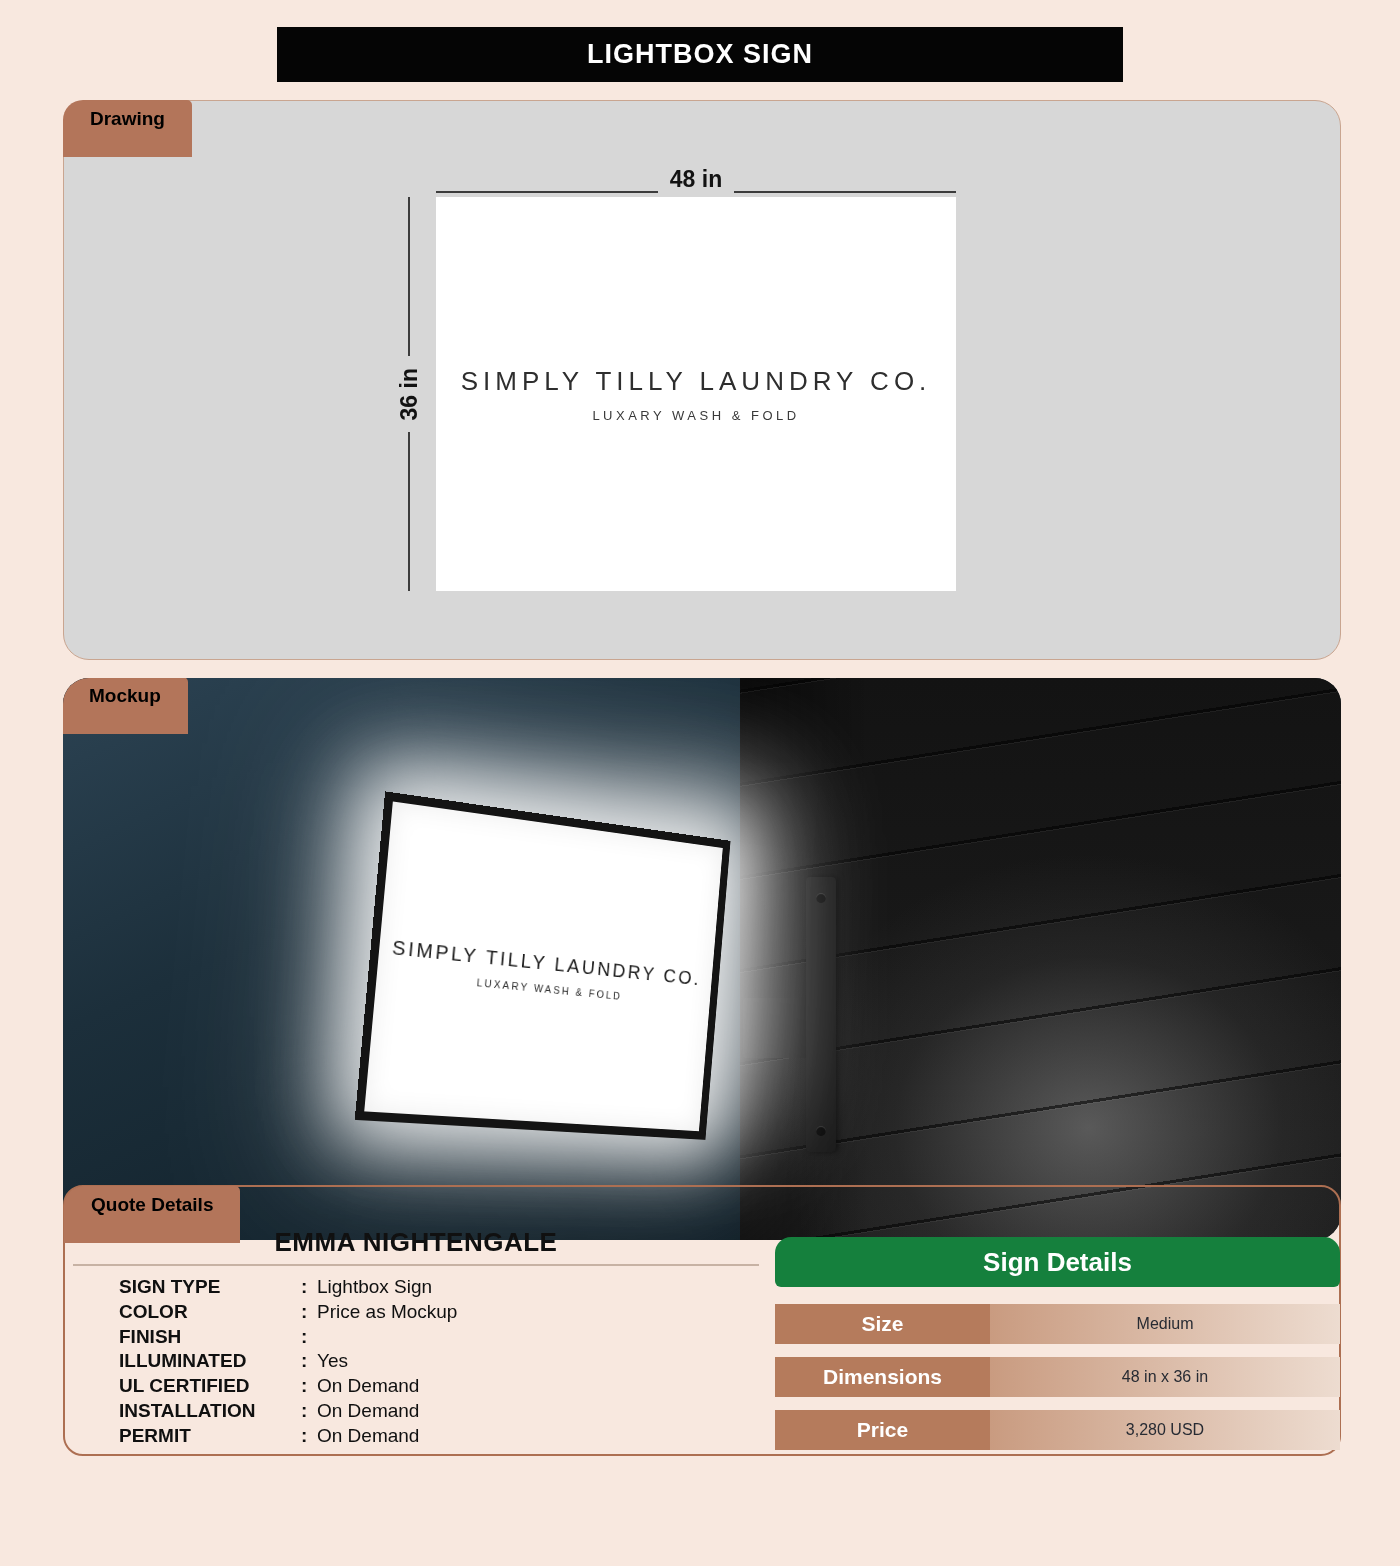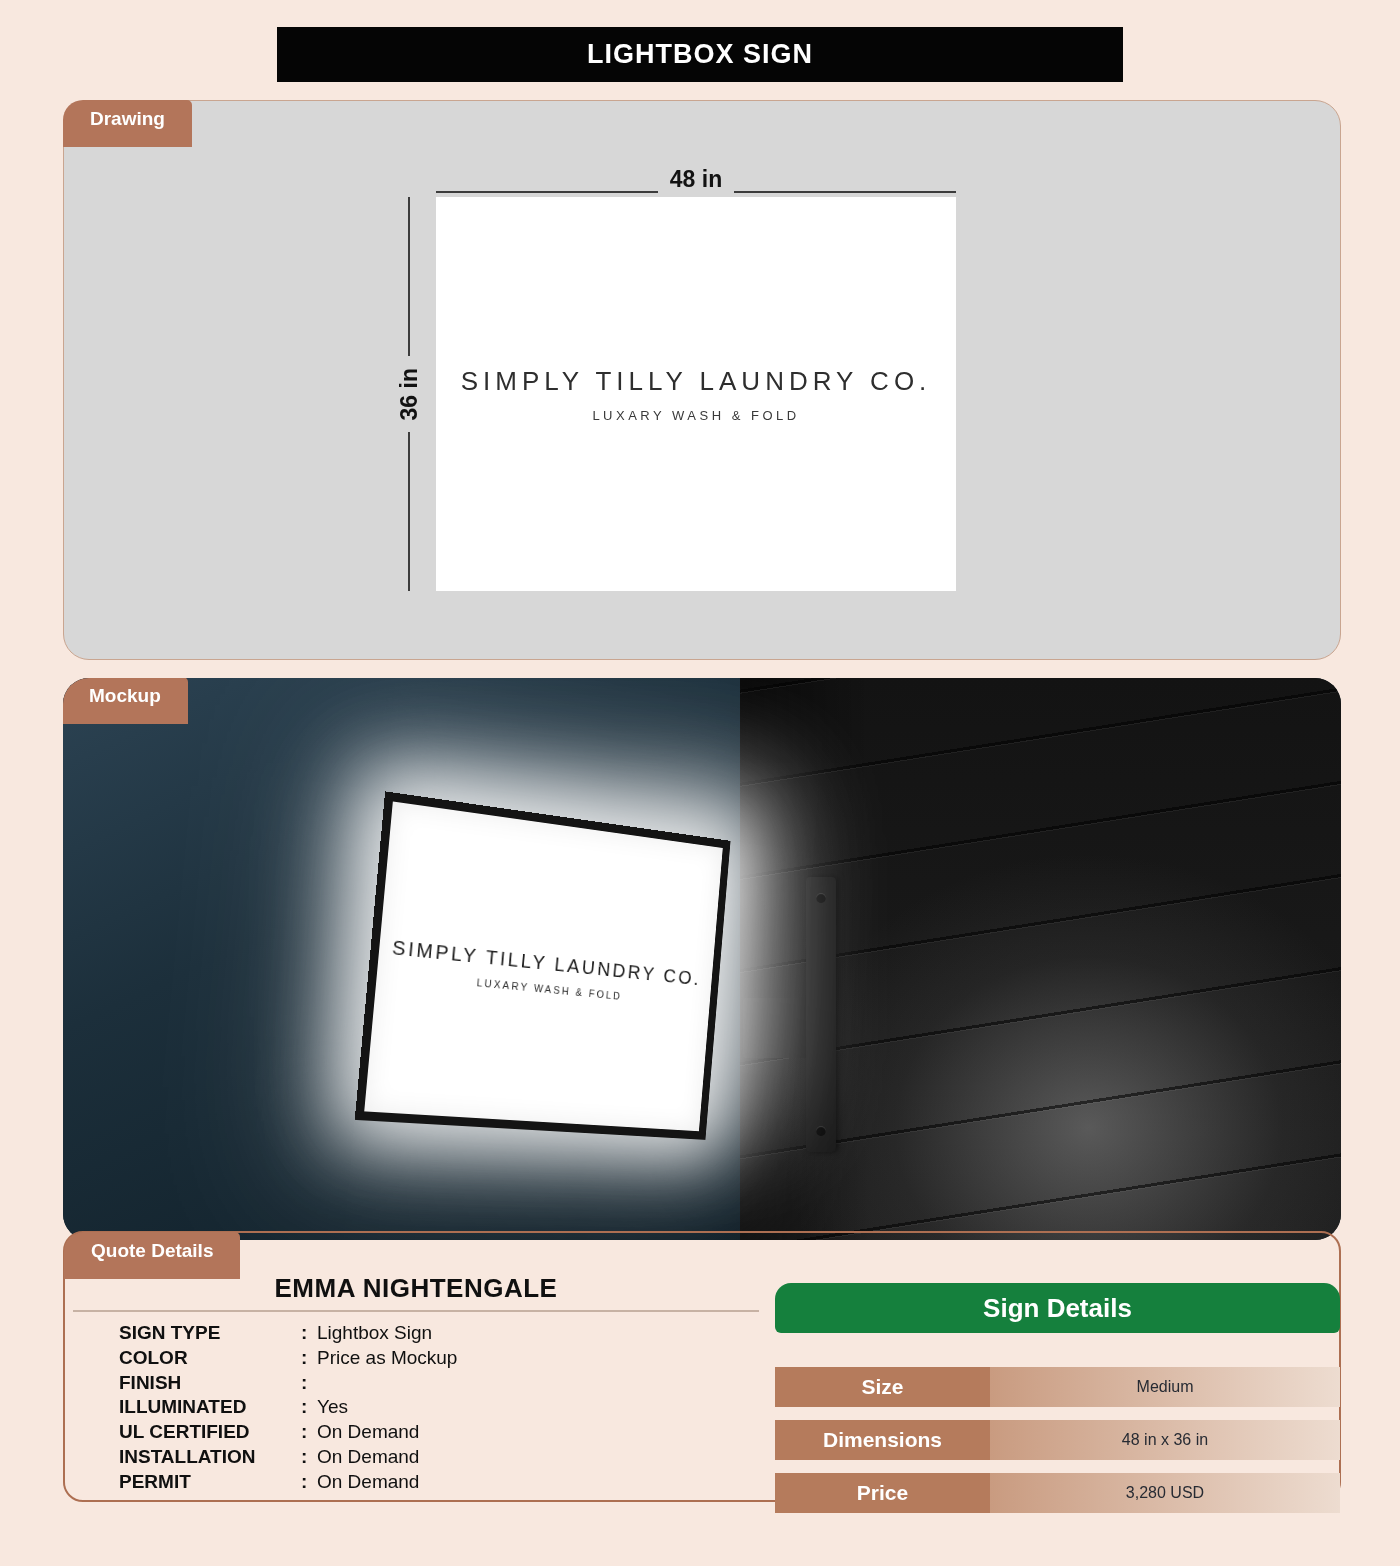--- a/index.html
+++ b/index.html
@@ -7,22 +7,22 @@
   body { font-family:"Liberation Sans", sans-serif; }
   .page { position:relative; width:1400px; height:1566px; background:#f8e8df; overflow:hidden; }
 
   
   .title-bar { position:absolute; left:277px; top:27px; width:846px; height:55px;
     background:#050505; color:#ffffff; display:flex; align-items:center; justify-content:center;
     font-size:27px; font-weight:bold; letter-spacing:1px; }
 
   
   .tab { position:absolute; left:-1px; top:-1px; z-index:30;
-    background:#b3755a; color:#ffffff; font-weight:bold; font-size:19px;
-    padding:8px 27px 17px 27px; border-radius:20px 5px 0 0; }
+    background:#b3755a; color:#000000; font-weight:bold; font-size:19px;
+    padding:8px 27px 27px 27px; border-radius:20px 5px 0 0; }
 
   
   .panel-drawing { position:absolute; left:63px; top:100px; width:1278px; height:560px;
     background:#d7d7d7; border:1px solid #c9a590; border-radius:26px; }
   .dim-h { position:absolute; left:372px; top:58px; width:520px; height:34px;
     display:flex; align-items:flex-end; gap:12px; }
   .dim-h .dline { flex:1; height:2px; background:#3c3c3c; }
   .dim-label { font-size:23px; font-weight:bold; color:#121212; white-space:nowrap; }
   .dim-v { position:absolute; left:325px; top:96px; width:40px; height:394px;
     display:flex; flex-direction:column; align-items:center; gap:12px; }
@@ -58,36 +58,36 @@
   .lightbox-sign { position:absolute; left:307px; top:112px; width:400px; height:330px;
     background:#ffffff; border:9px solid #141414;
     transform:perspective(1100px) rotateY(16deg) rotate(5.5deg); transform-origin:0% 50%;
     box-shadow:0 0 70px 18px rgba(255,255,255,.8), 0 0 140px 45px rgba(255,255,255,.3),
       inset 0 0 28px rgba(0,0,0,.08);
     display:flex; flex-direction:column; align-items:center; justify-content:center; }
   .msign-title { font-size:21px; letter-spacing:3px; color:#1c1c1c; white-space:nowrap; font-weight:400; }
   .msign-sub { font-size:11px; letter-spacing:2.5px; color:#2a2a2a; margin-top:9px; white-space:nowrap; }
 
   
-  .quote { position:absolute; left:63px; top:1231px; width:1278px; height:271px;
+  .quote { position:absolute; left:63px; top:1185px; width:1278px; height:271px;
     border:2px solid #ad6f52; border-radius:20px; }
   .quote-left { position:absolute; left:8px; top:40px; width:686px; }
   .customer-name { text-align:center; font-size:26px; font-weight:bold; color:#101010; letter-spacing:.5px; }
   .name-rule { margin-top:6px; border-top:2px solid #c7b2a4; width:100%; }
   .quote-fields { margin-top:9px; padding-left:2px; }
   .qrow { display:grid; grid-template-columns:182px 16px 1fr; font-size:19px; line-height:24.8px; color:#101010;margin-left:44px; }
   .qlabel { font-weight:bold; }
   .qcolon { font-weight:bold; }
   .qvalue { font-weight:normal; }
 
   .sign-details { position:absolute; left:710px; top:50px; width:565px; }
   .sd-header { height:50px; background:#15803d; color:#ffffff; font-size:26px; font-weight:bold;
     border-radius:16px 16px 6px 6px; display:flex; align-items:center; justify-content:center; }
   .srow { display:flex; height:40px; margin-top:13px; }
-  .srow:first-child { margin-top:34px; }
+  .srow:first-child { margin-top:17px; }
   .scell-label { width:215px; background:#b57b5c; color:#ffffff; font-size:21px; font-weight:bold;
     display:flex; align-items:center; justify-content:center; }
   .scell-value { flex:1; background:linear-gradient(90deg,#c99b80,#eddcd0); color:#272b33;
     font-size:16px; font-weight:normal; display:flex; align-items:center; justify-content:center; }
 </style>
 </head>
 <body>
 
 <div class="page">
 

